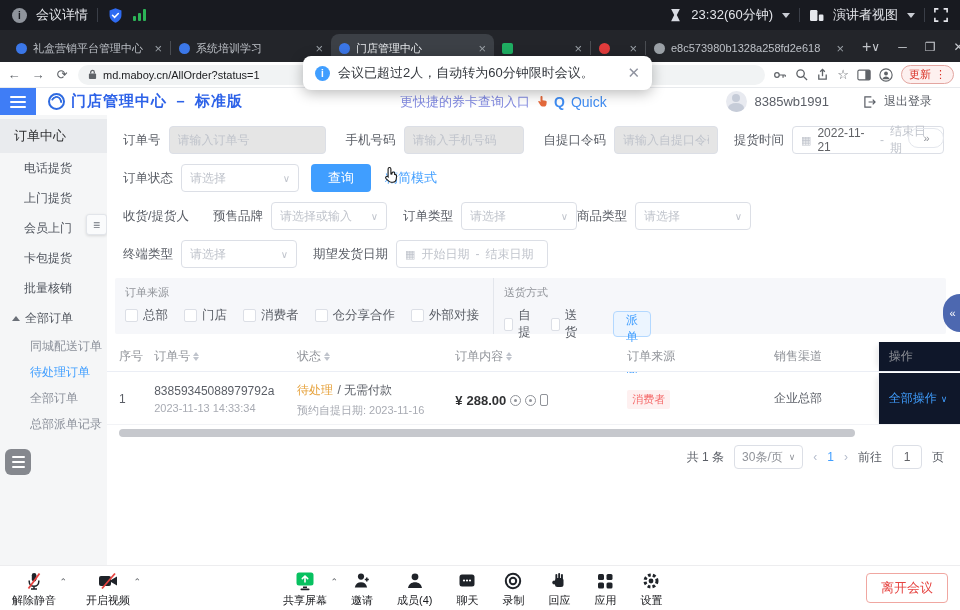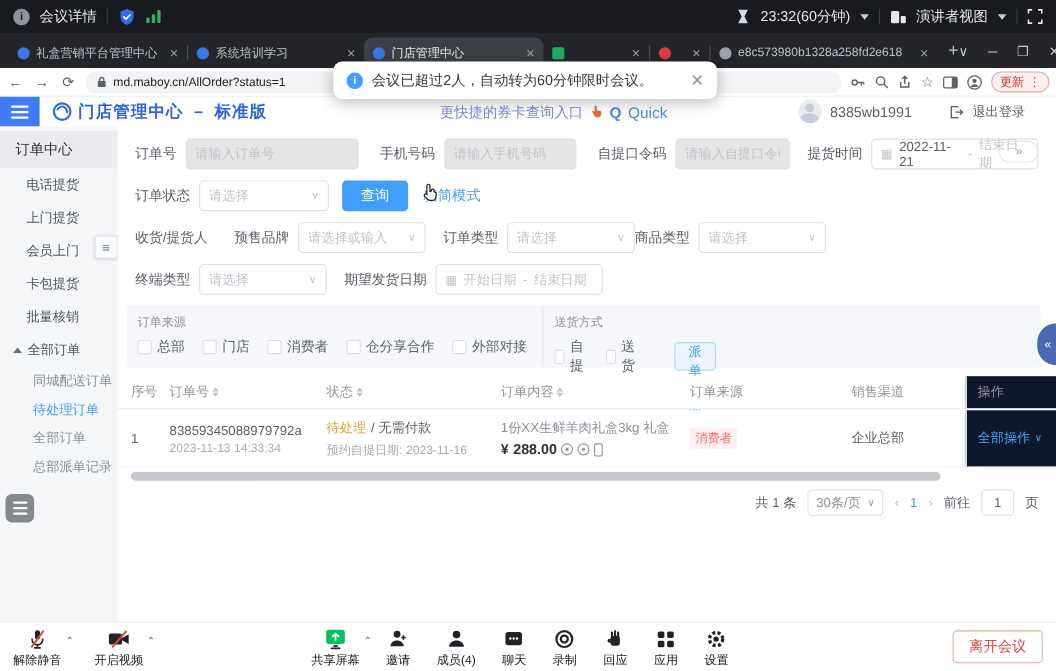--- a/index.html
+++ b/index.html
@@ -447,21 +447,20 @@
       <span class="c1 cell-main">1</span>
       <span class="c2">
         <div class="cell-main">83859345088979792a</div>
         <div class="cell-sub">2023-11-13 14:33:34</div>
       </span>
       <span class="c3">
         <div><span class="st-orange">待处理</span> <span class="cell-main">/ 无需付款</span></div>
         <div class="cell-sub">预约自提日期: 2023-11-16</div>
       </span>
       <span class="c4">
-        <div class="cell-main" style="color:#8b909a">1份XX生鲜羊肉礼盒3kg 礼盒</div>
         <div class="price">
           <span>¥</span>
           <span>288.00</span>
           <span class="mini-ic"></span>
           <span class="mini-ic"></span>
           <span class="mini-ph"></span>
         </div>
       </span>
       <span class="c5"><span class="badge-red">消费者</span></span>
       <span class="c6 cell-main">企业总部</span>

